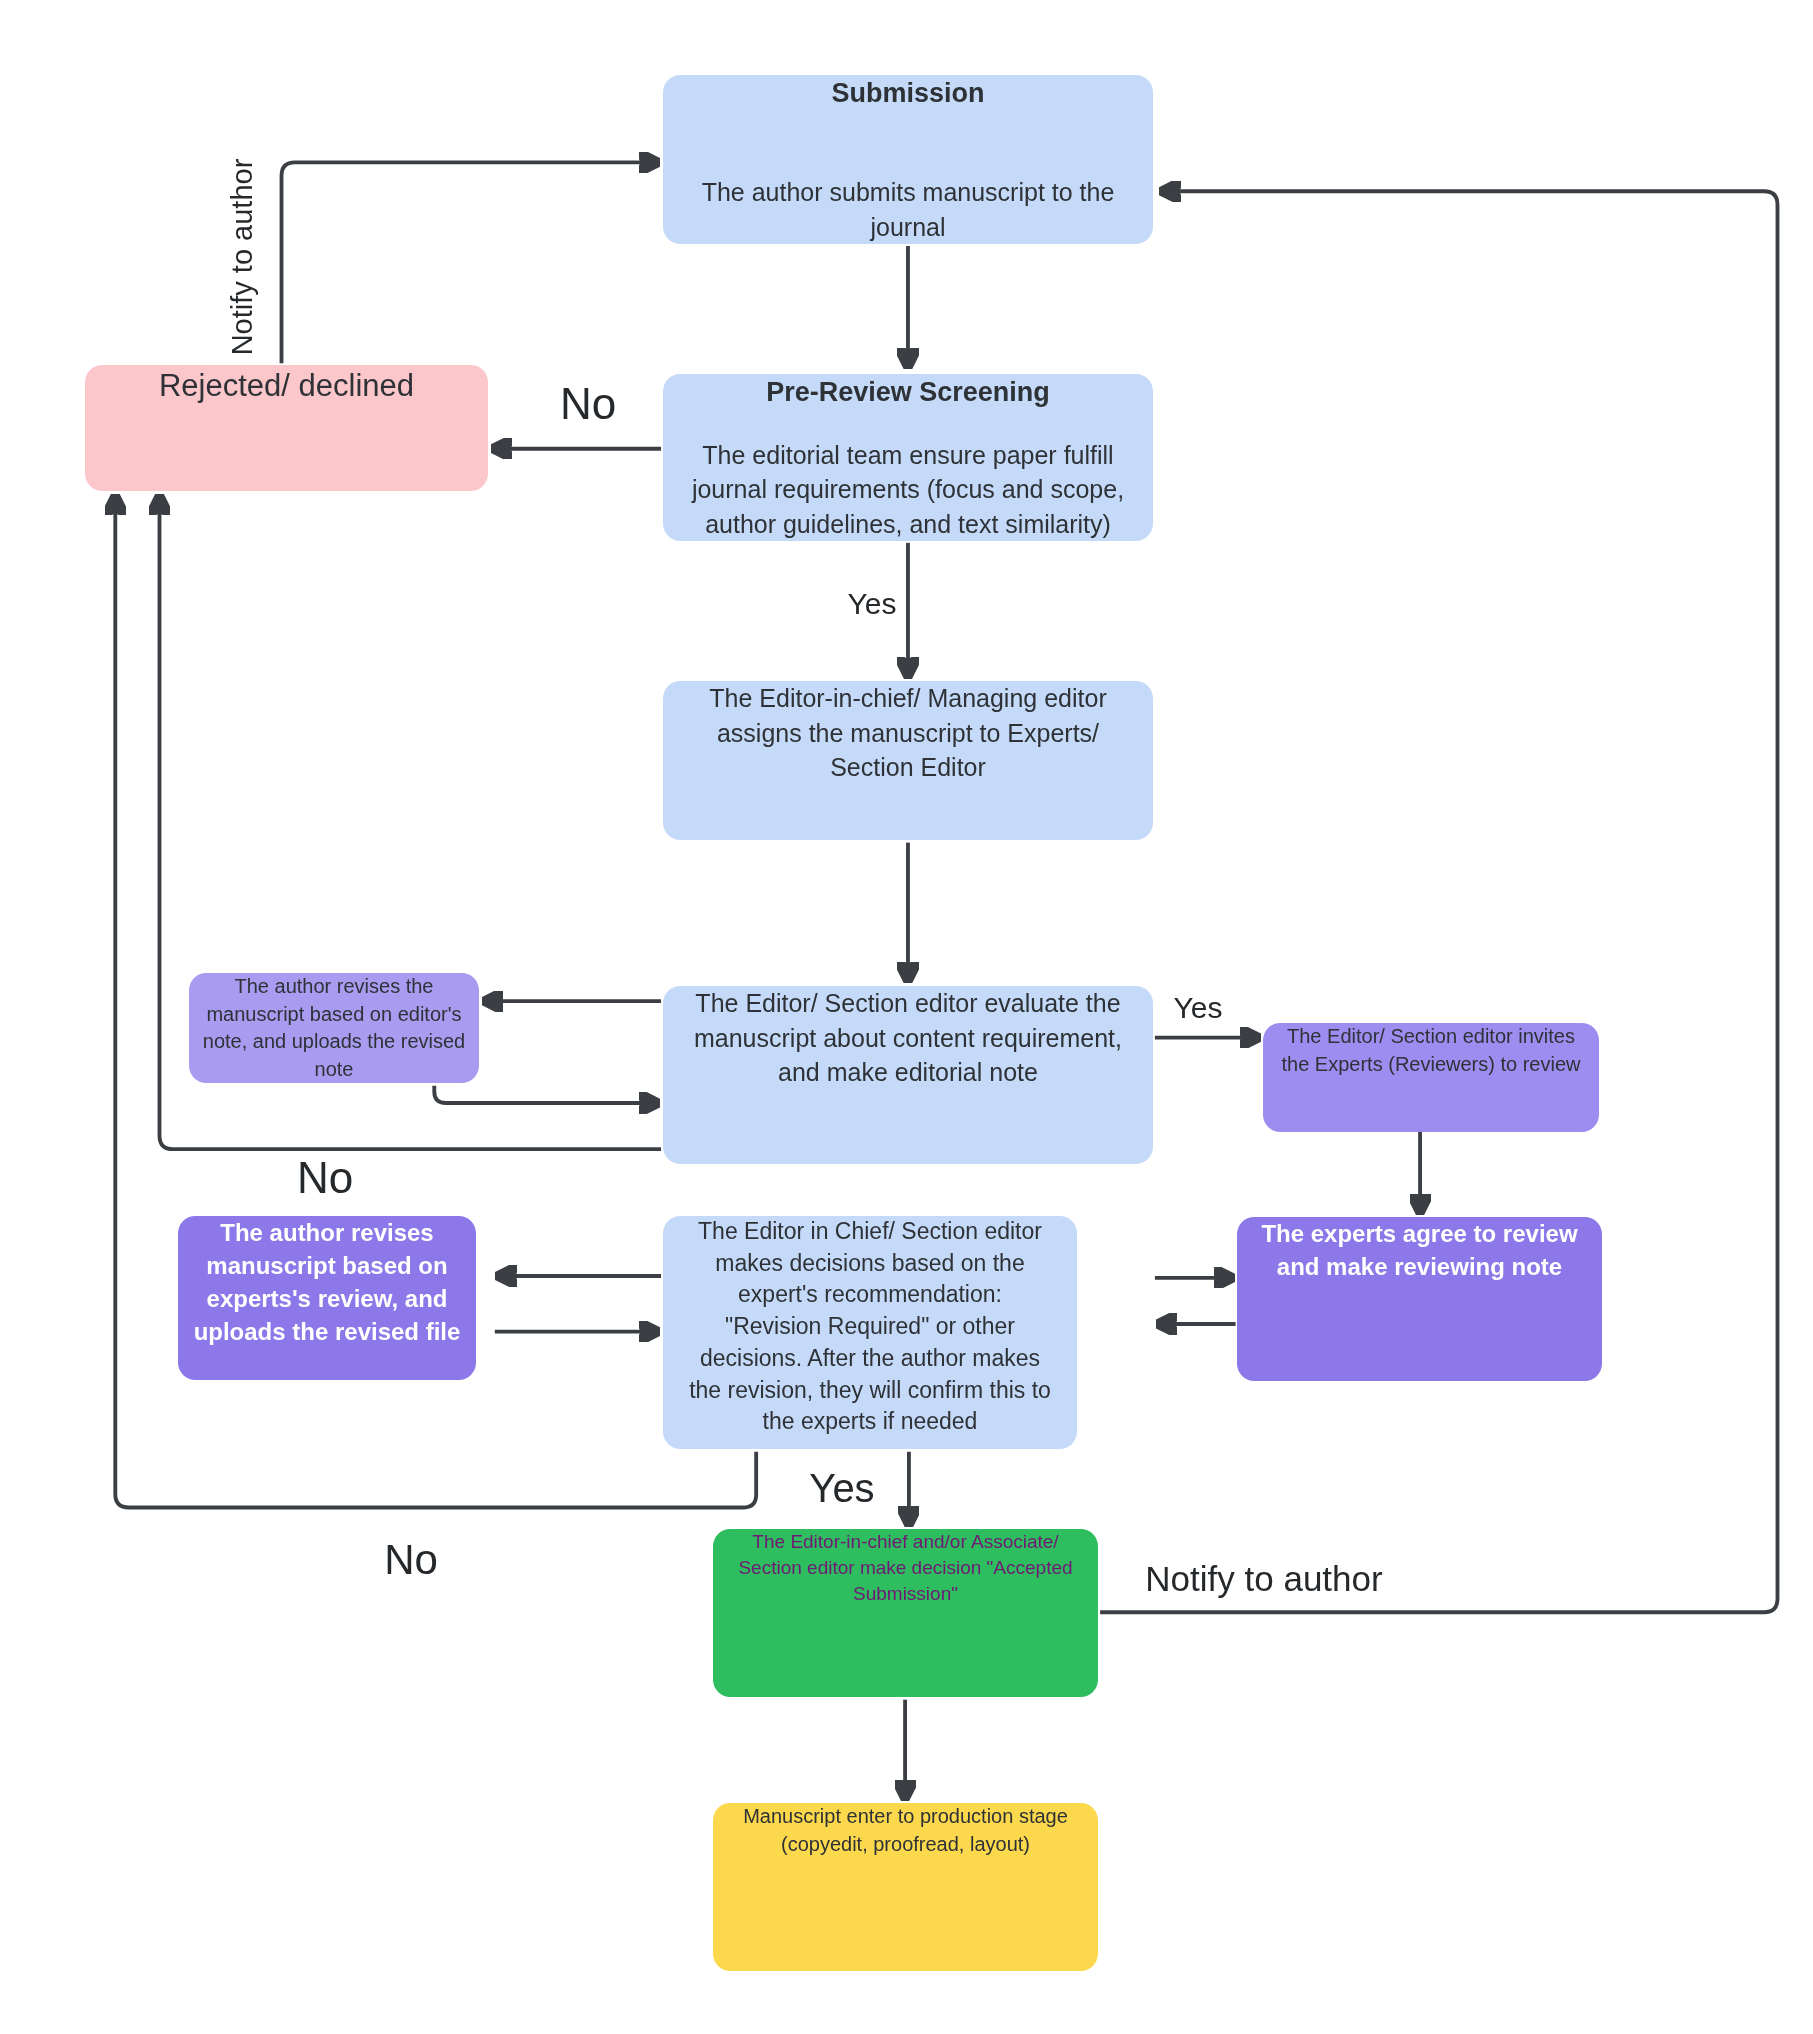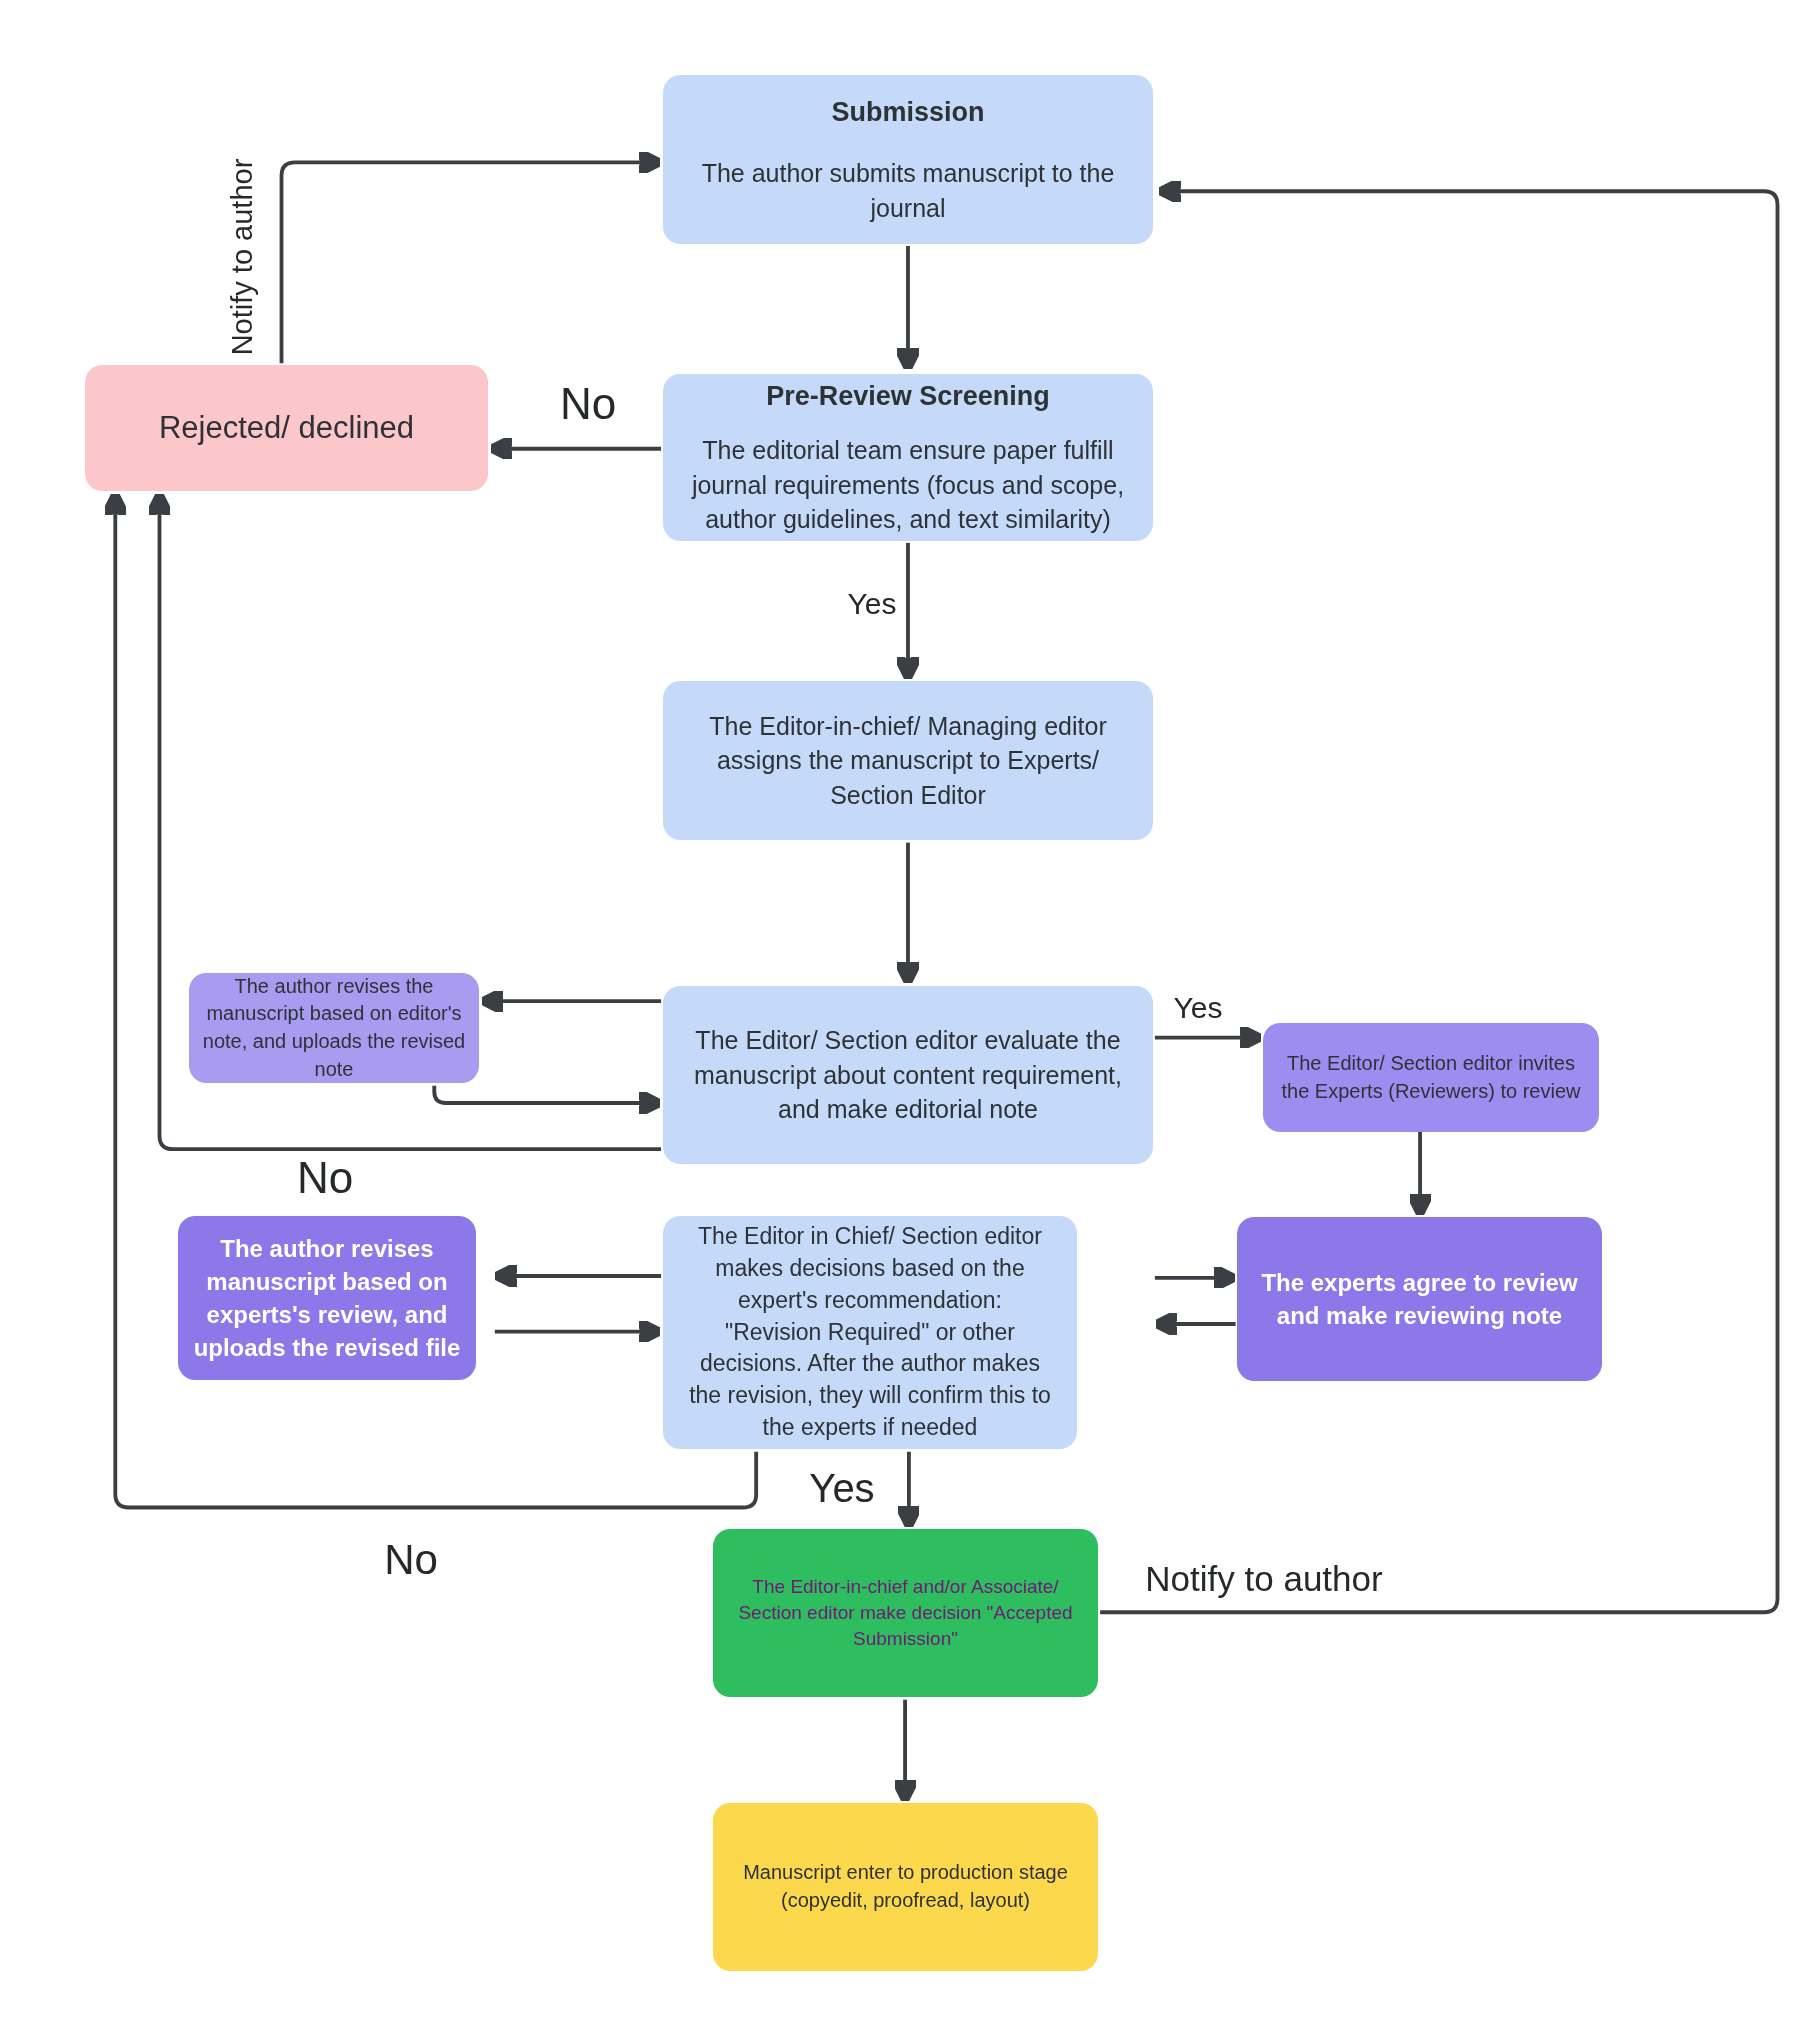--- a/index.html
+++ b/index.html
@@ -4,21 +4,21 @@
 <style>
   html,body{margin:0;padding:0;background:#ffffff;}
   .canvas{
     position:relative;width:1814px;height:2035px;background:#ffffff;
     font-family:"Liberation Sans",sans-serif;color:#2e3236;overflow:hidden;
   }
   svg.wires{position:absolute;left:0;top:0;width:1814px;height:2035px;}
   svg.wires path{stroke:#3b3e42;stroke-width:4;fill:none;stroke-linejoin:round;}
   .node{
     position:absolute;border-radius:17.3px;box-sizing:border-box;
-    display:flex;flex-direction:column;justify-content:center;align-items:center;
+    display:flex;flex-direction:column;justify-content:space-between;align-items:center;
     text-align:center;line-height:1.38;
   }
   .blue{background:#c5daf8;}
   .pink{background:#fbc7ca;}
   .lpurple{background:#a89bf0;}
   .mpurple{background:#9d8df0;margin-top:44px;}
   .dpurple{background:#8c78e9;color:#ffffff;}
   .green{background:#2ebd5f;color:#701a75;}
   .yellow{background:#fcd84d;}
   .node .title{font-weight:700;font-size:27px;margin-bottom:25px;}

